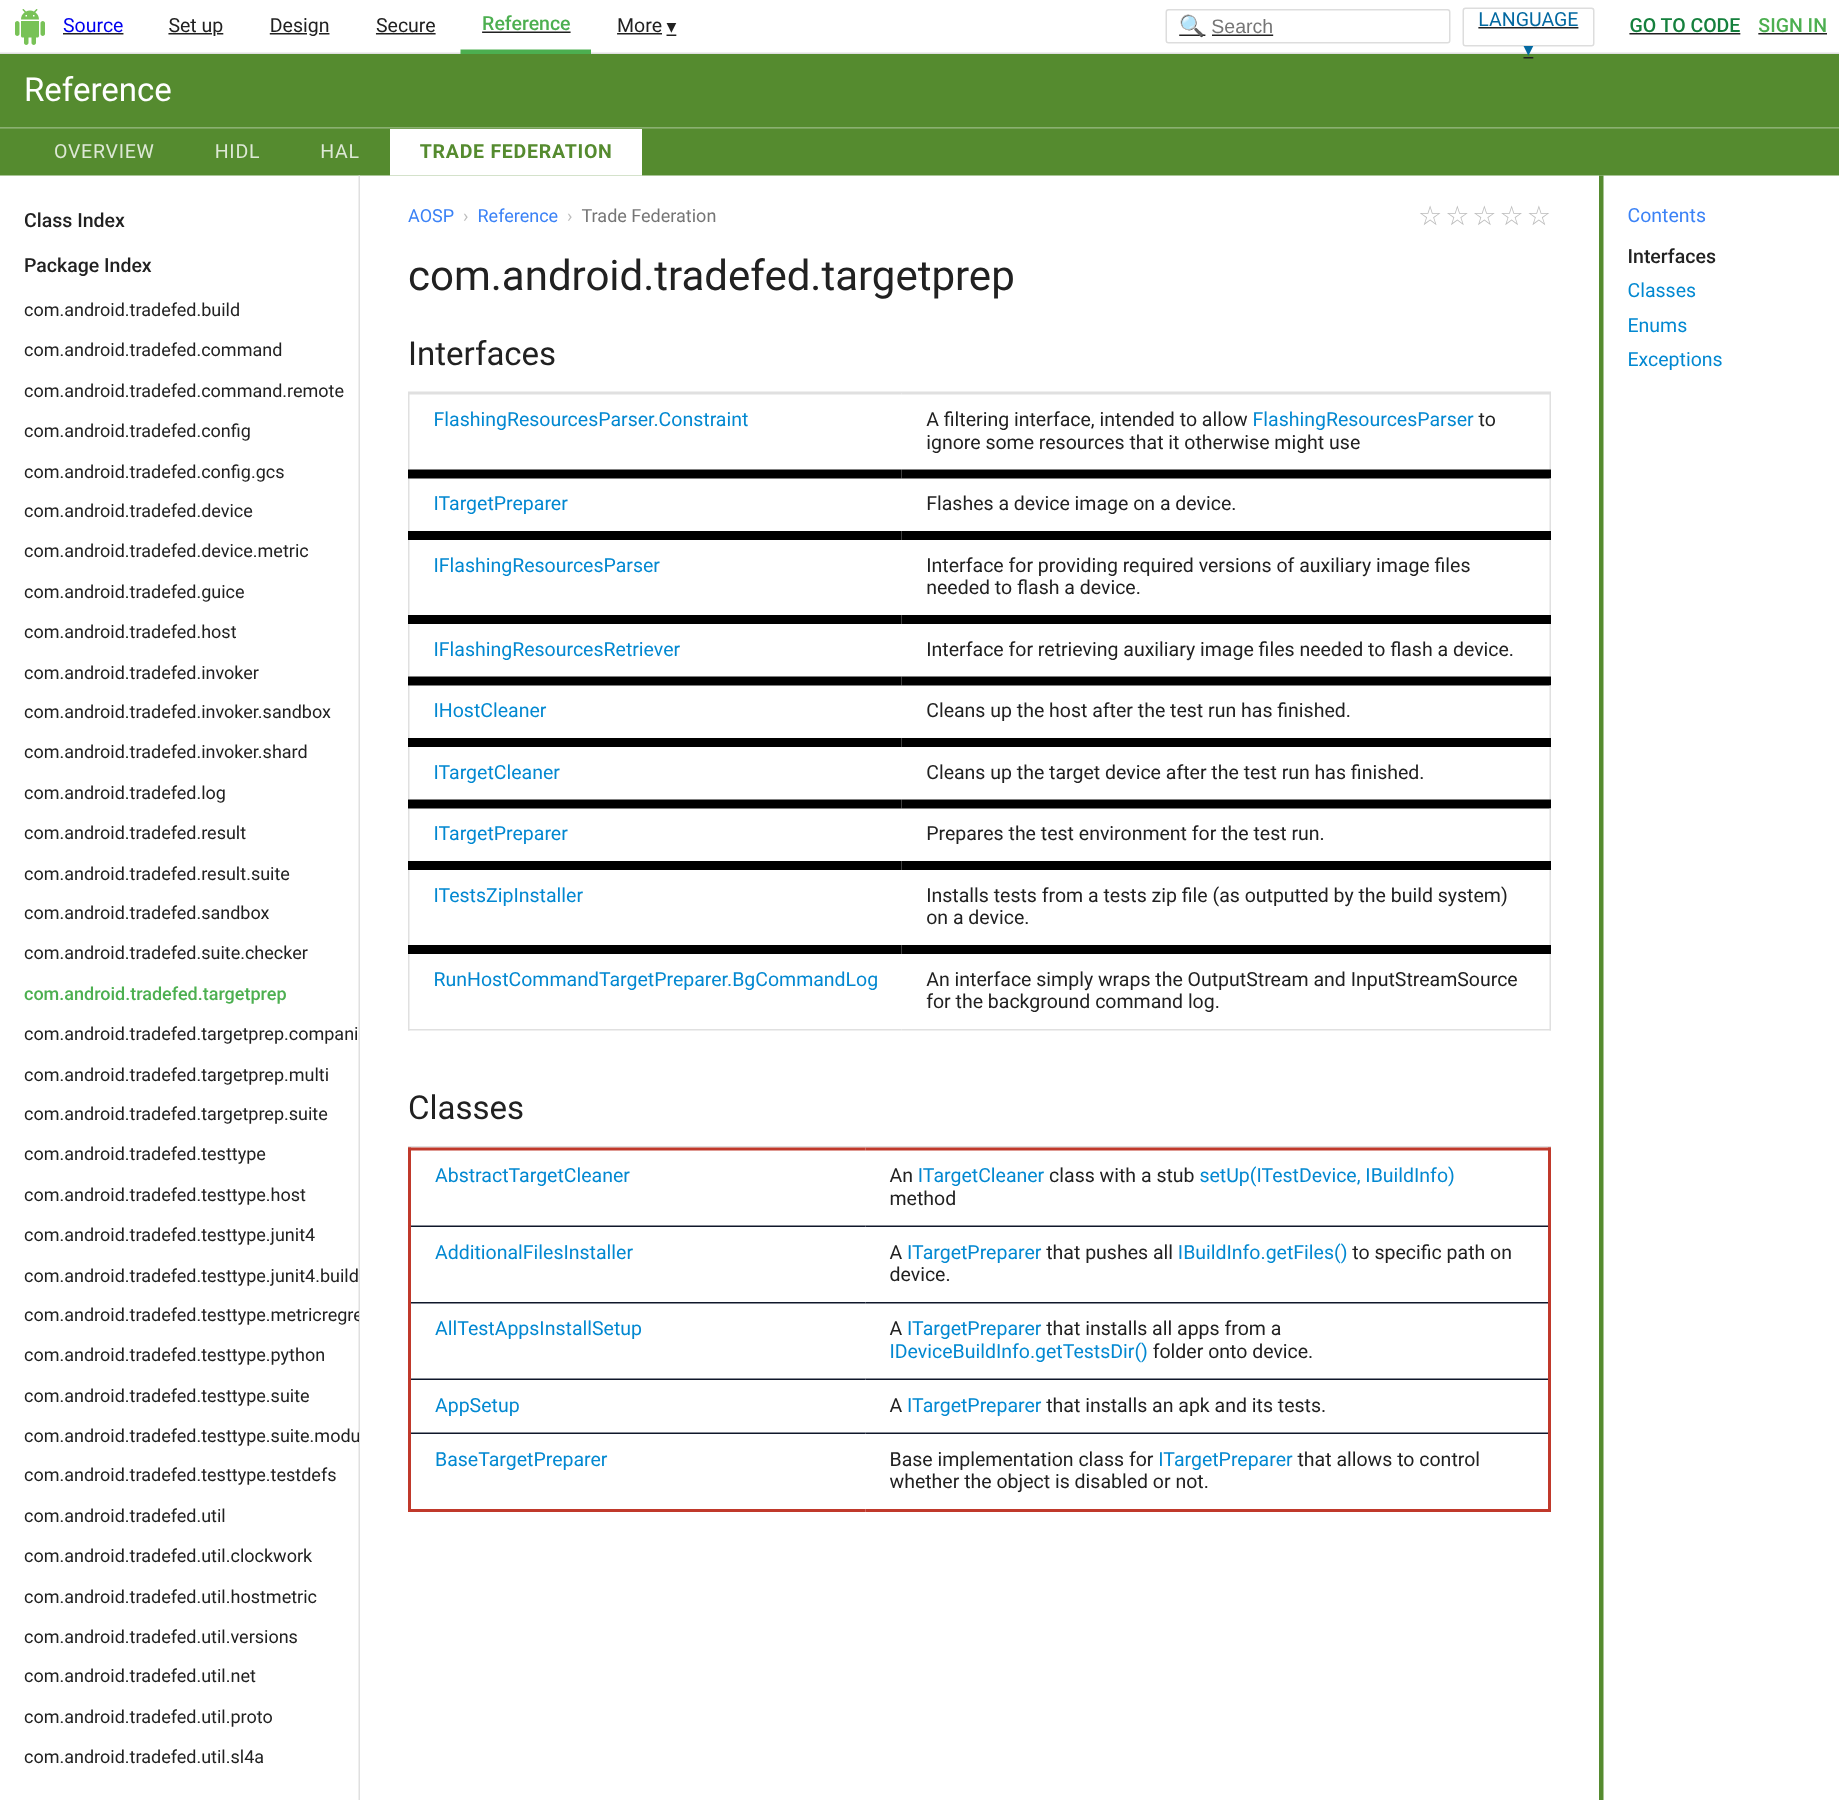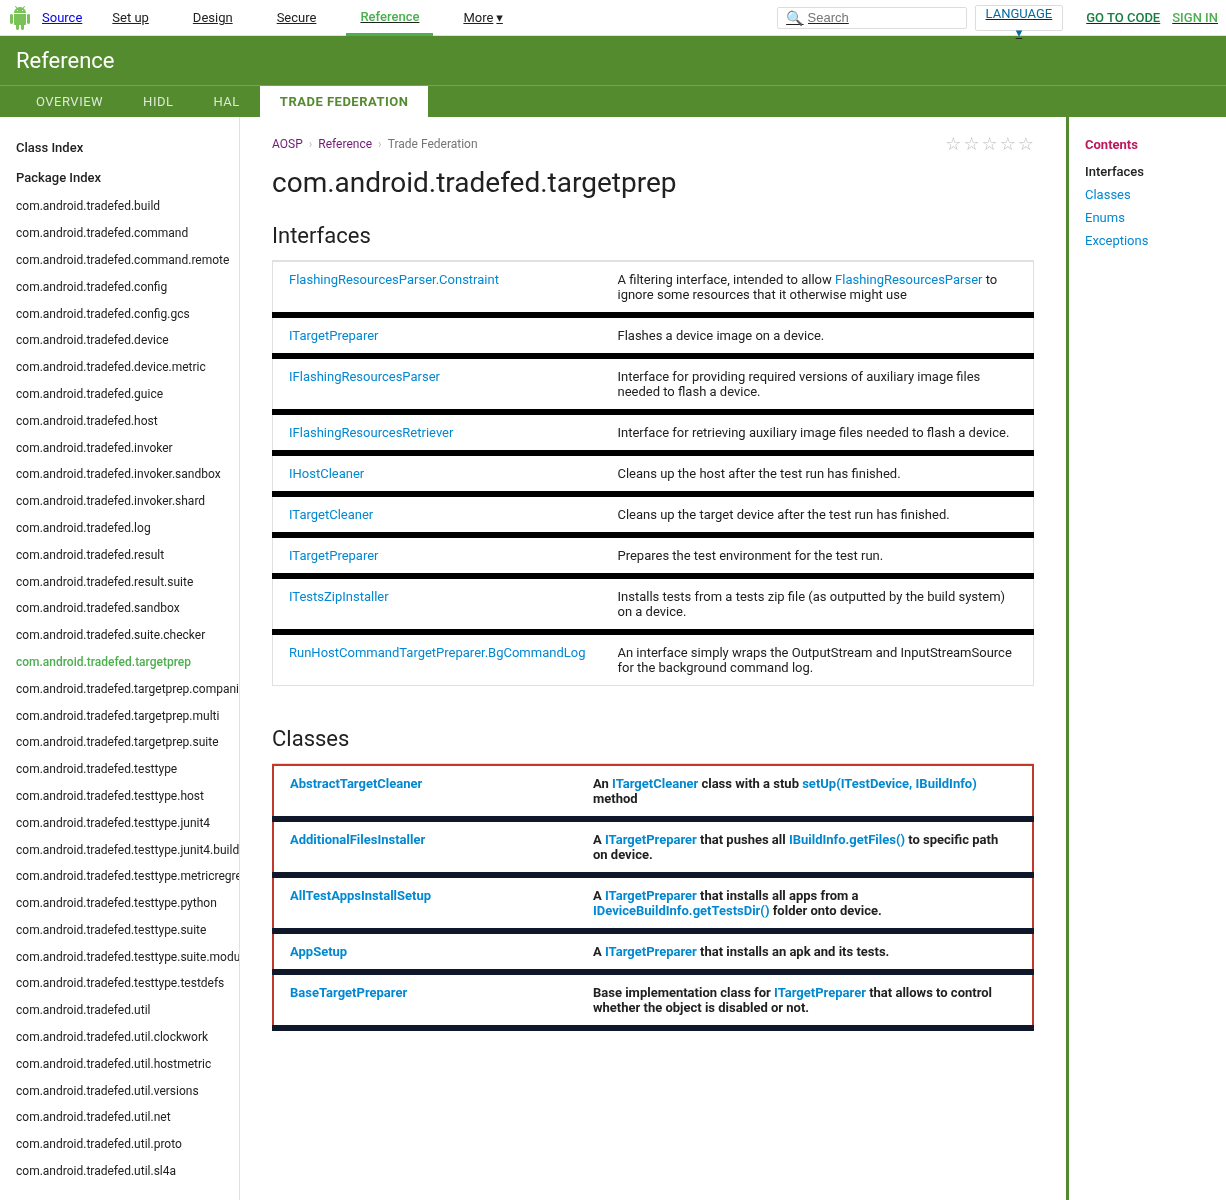--- a/index.html
+++ b/index.html
@@ -18,21 +18,21 @@
     .top-nav-logo {
       display: flex;
       align-items: center;
       margin-right: 16px;
       text-decoration: none;
     }
     .top-nav-logo svg { width: 24px; height: 24px; margin-right: 4px; }
     .top-nav-links {
       display: flex;
       align-items: center;
-      gap: 16px;
+      gap: 3px;
     }
     .top-nav-link {
       padding: 0 14px;
       height: 36px;
       display: flex;
       align-items: center;
       font-size: 13px;
       color: #212121;
       text-decoration: none;
       cursor: pointer;
@@ -176,21 +176,21 @@
       align-items: center;
       justify-content: space-between;
     }
     .breadcrumb {
       display: flex;
       align-items: center;
       gap: 6px;
       font-size: 12px;
       color: #757575;
     }
-    .breadcrumb a { color: #701a75; text-decoration: none; }
+    .breadcrumb a { color: #3b82f6; text-decoration: none; }
     .breadcrumb-sep { color: #bdbdbd; }
     .star-rating { display: flex; gap: 2px; color: #bdbdbd; font-size: 18px; cursor: pointer; }
 
     
     .page-title {
       padding: 12px 32px 0 32px;
       font-size: 28px;
       font-weight: 400;
       color: #212121;
     }
@@ -221,34 +221,34 @@
       vertical-align: top;
       font-size: 13px;
     }
     .ref-table td:first-child { width: 40%; }
     .ref-table a { color: #0288D1; text-decoration: none; }
 
     
     .ref-table.classes-highlight {
       border: 2px solid #c0392b;
     }
-    .ref-table.classes-highlight tr { border-bottom: 6px solid #0f172a; font-weight: bold; }
+    .ref-table.classes-highlight tr { border-bottom: 1px solid #0f172a; }
 
     
     .right-toc {
       width: 160px;
       flex-shrink: 0;
       padding: 16px 0;
       border-left: 3px solid #558B2F;
       font-size: 13px;
     }
     .right-toc-header {
       font-size: 13px;
-      font-weight: 700;
-      color: #be185d;
+      font-weight: 400;
+      color: #3b82f6;
       padding: 4px 16px 8px 16px;
     }
     .right-toc-item {
       display: block;
       padding: 4px 16px;
       color: #0288D1;
       text-decoration: none;
       font-size: 13px;
       cursor: pointer;
     }

